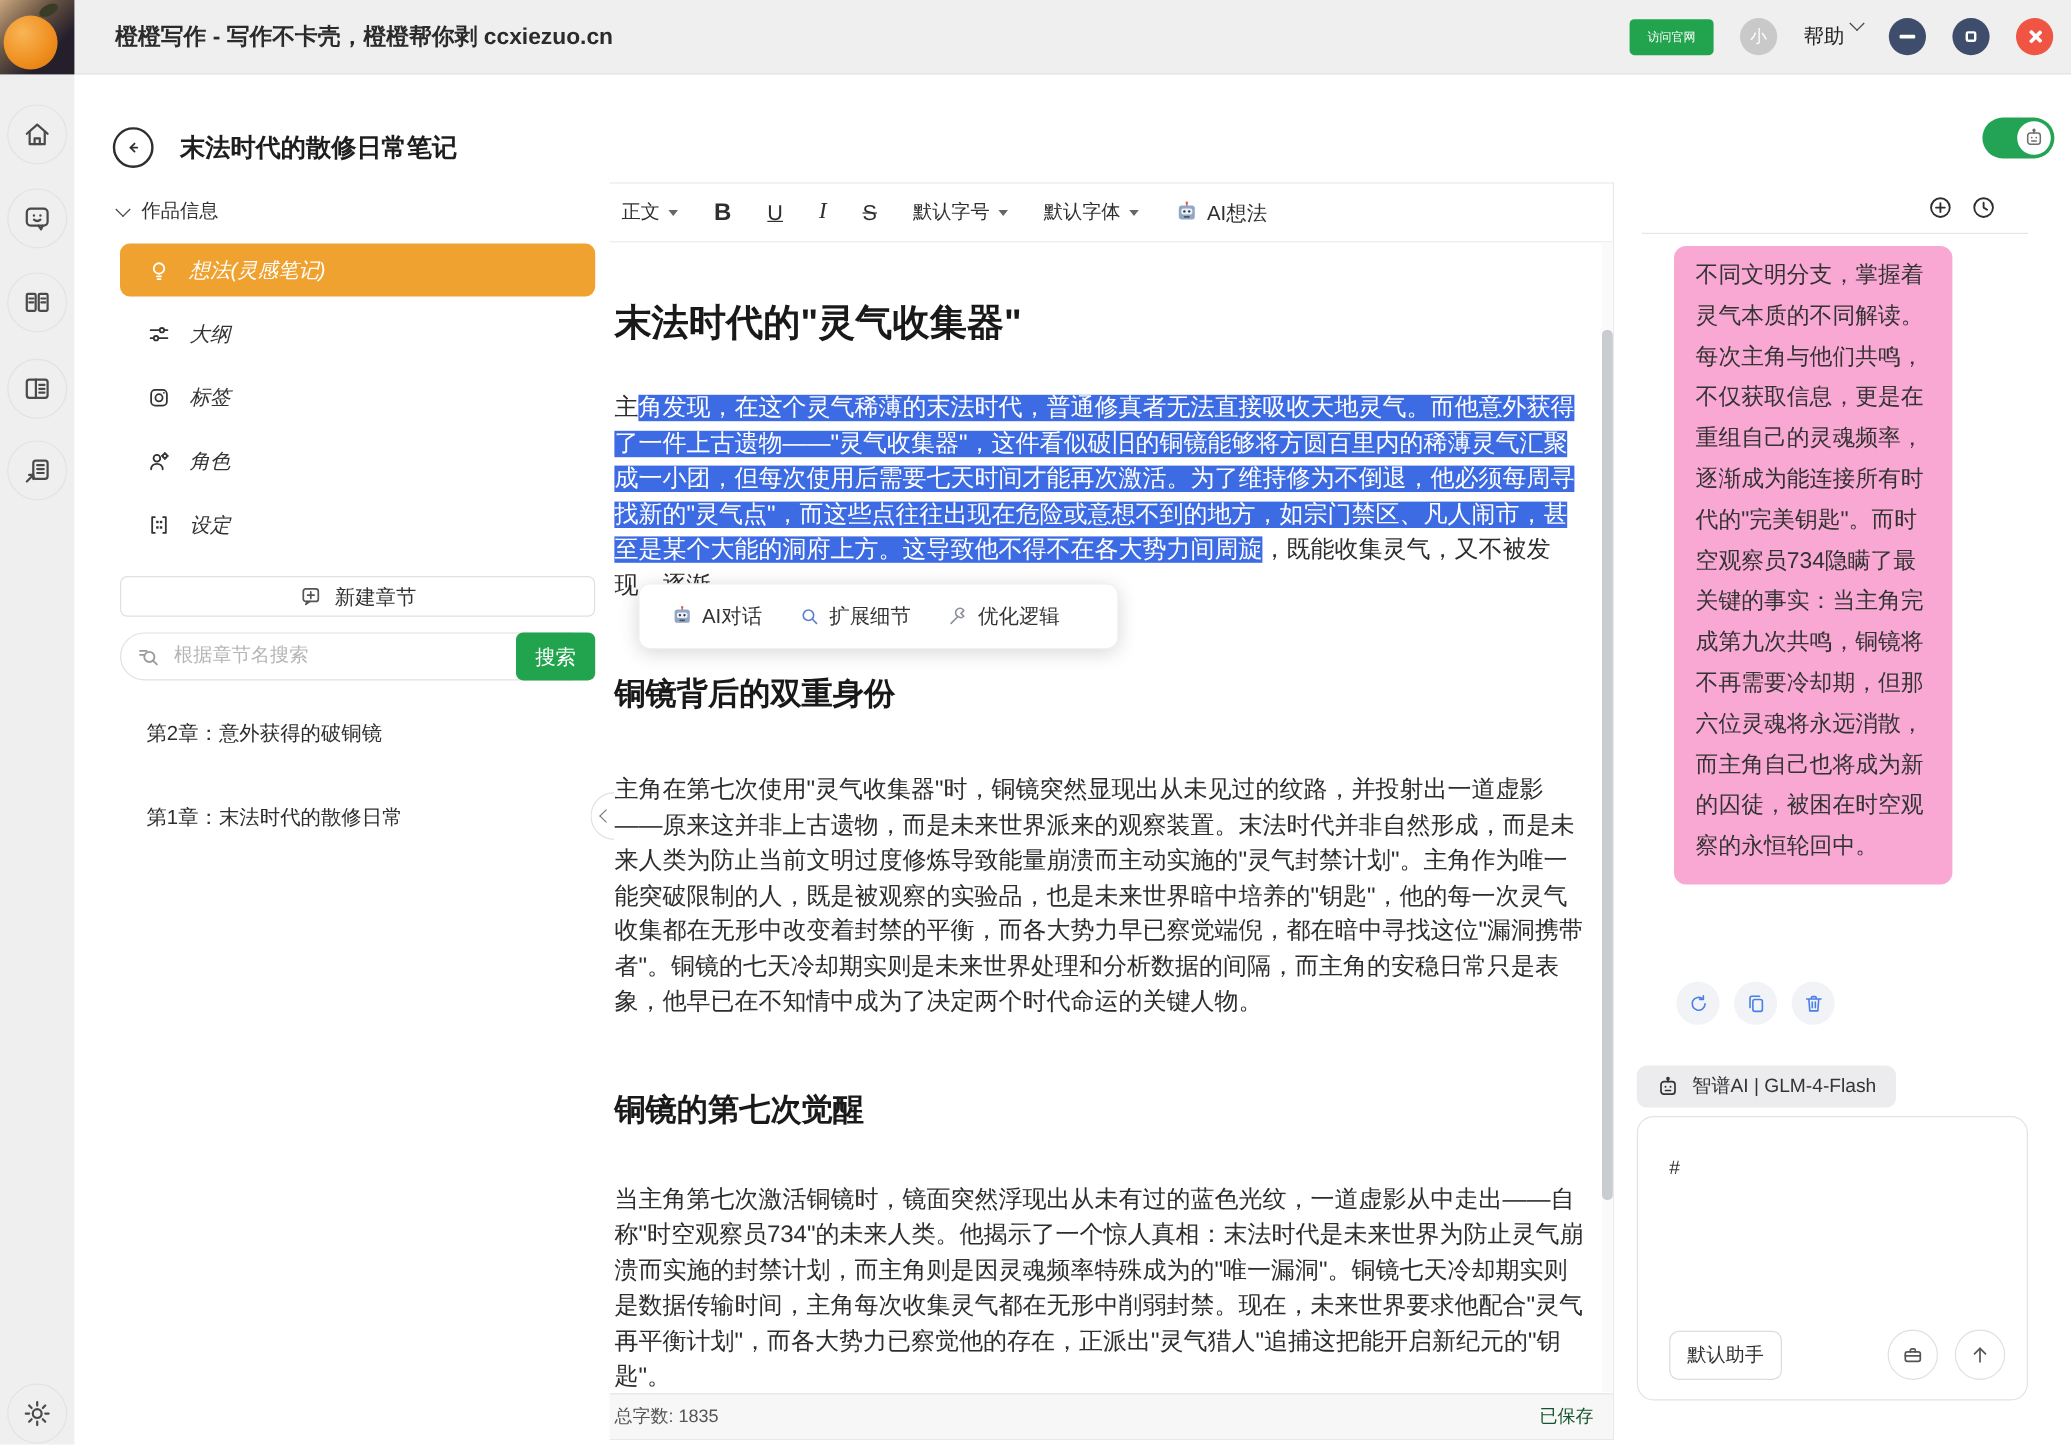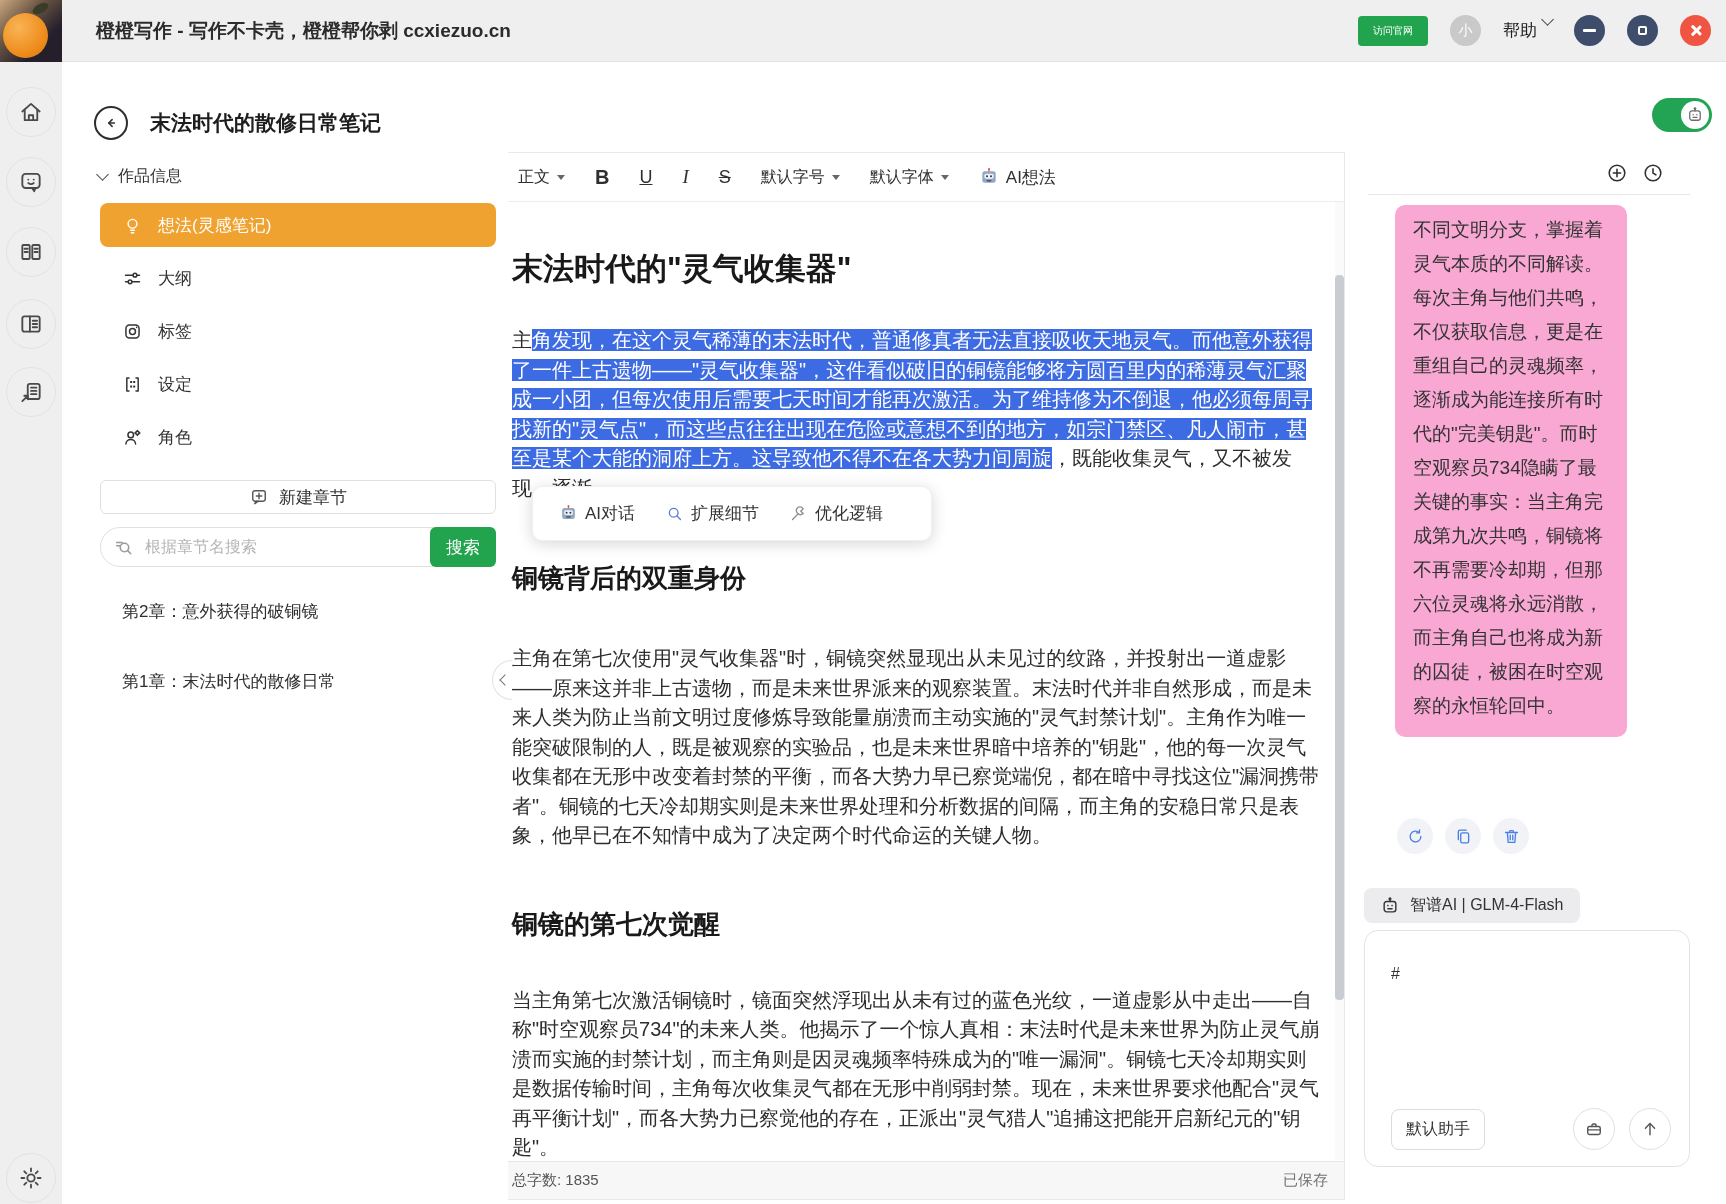--- a/index.html
+++ b/index.html
@@ -38,21 +38,21 @@
   .rail-btn { position:absolute; left:6px; width:50px; height:50px; border-radius:50%; border:1px solid #e2e2e2; background:#efefef; color:#4a4a4a; display:flex; align-items:center; justify-content:center; cursor:pointer; }
   .rail-btn svg.i { width:26px; height:26px; }
 
   
   .sidebar { position:absolute; left:62px; top:62px; width:446px; bottom:0; background:#fff; z-index:10; }
   .back-row { position:absolute; top:44px; left:32px; display:flex; align-items:center; gap:22px; }
   .back-circle { width:34px; height:34px; border-radius:50%; border:2px solid #2e2e2e; color:#2e2e2e; display:flex; align-items:center; justify-content:center; cursor:pointer; }
   .back-circle svg.i { width:18px; height:18px; stroke-width:2; }
   .book-title { font-size:21px; font-weight:bold; color:#1e1e1e; }
   .section-row { position:absolute; top:104px; left:36px; display:flex; align-items:center; gap:11px; font-size:16px; color:#333; cursor:pointer; }
-  .menu { position:absolute; top:141px; left:38px; width:396px; }
+  .menu { position:absolute; top:141px; left:38px; width:396px;font-style:italic; }
   .menu-item { height:44px; margin-bottom:9px; border-radius:8px; display:flex; align-items:center; gap:15px; padding-left:22px; font-size:17px; color:#333; cursor:pointer; }
   .menu-item svg.i { width:21px; height:21px; }
   .menu-item.active { background:#f0a230; color:#fff; }
   .new-chapter { position:absolute; top:418px; left:38px; width:396px; height:34px; background:#fff; border:1px solid #e0e0e0; border-radius:6px; display:flex; align-items:center; justify-content:center; gap:10px; font-size:17px; color:#333; cursor:pointer; }
   .new-chapter svg.i { width:20px; height:20px; color:#555; }
   .search-row { position:absolute; top:465px; left:38px; width:396px; height:40px; }
   .search-input { width:100%; height:40px; border:1px solid #e0e0e0; border-radius:20px; padding:0 76px 0 44px; font-size:16px; color:#333; outline:none; font-family:"Liberation Sans",sans-serif; }
   .search-input::placeholder { color:#b5b5b5; }
   .search-icon-wrap { position:absolute; left:13px; top:9px; width:22px; height:22px; color:#9a9a9a; }
   .search-icon-wrap svg.i { width:22px; height:22px; }
@@ -82,21 +82,21 @@
   .h-identity { margin-top:58px; }
   .p-identity { margin-top:48px; }
   .h-awaken { margin-top:56px; }
   .p-awaken { margin-top:44px; }
   .sel-popup { position:absolute; left:28px; top:284px; width:400px; height:55px; background:#fff; border-radius:10px; box-shadow:0 3px 16px rgba(0,0,0,.16); border:1px solid #f0f0f0; display:flex; align-items:center; gap:30px; padding:0 26px; font-size:17px; color:#333; z-index:6; }
   .sel-popup .pop-item { display:flex; align-items:center; gap:7px; cursor:pointer; white-space:nowrap; }
   .sel-popup svg.i { width:19px; height:19px; }
   .scroll-track { position:absolute; right:0; top:49px; bottom:39px; width:9px; background:#fafafa; }
   .scroll-thumb { position:absolute; right:0; top:73px; width:9px; height:725px; background:#c9ccd1; border-radius:4px; cursor:pointer; }
   .editor-footer { position:absolute; left:0; bottom:0; width:840px; height:38px; background:#f7f7f7; border-top:1px solid #e7e7e7; display:flex; align-items:center; justify-content:space-between; padding:0 16px 0 8px; font-size:15px; color:#555; }
-  .saved { color:#737373; cursor:pointer; }
+  .saved { color:#14532d; cursor:pointer; }
 
   
   .right-panel { position:absolute; left:1360px; top:62px; width:366px; bottom:0; background:#fff; z-index:10; }
   .rp-icons { position:absolute; top:100px; left:246px; display:flex; gap:14px; color:#2f2f2f; }
   .rp-icons svg.i { width:22px; height:22px; cursor:pointer; }
   .rp-divider { position:absolute; top:132px; left:8px; right:36px; height:1px; background:#e6e6e6; }
   .rp-bubble { position:absolute; top:143px; left:35px; width:232px; background:#f9a8d4; border-radius:10px; padding:8px 18px 14px; font-size:19px; line-height:34px; color:#333; }
   .rp-actions { position:absolute; top:756px; left:37px; display:flex; gap:12px; }
   .rp-action { width:36px; height:36px; border-radius:50%; background:#f2f3f6; color:#4a7fe8; display:flex; align-items:center; justify-content:center; cursor:pointer; }
   .rp-action svg.i { width:19px; height:19px; }
@@ -335,29 +335,29 @@
       <span>大纲</span>
     </div>
     <div class="menu-item">
       <svg class="i">
           <use href="#s-tag"></use>
         </svg>
       <span>标签</span>
     </div>
     <div class="menu-item">
       <svg class="i">
+          <use href="#s-usergear"></use>
+        </svg>
+      <span>角色</span>
+    </div>
+    <div class="menu-item">
+      <svg class="i">
           <use href="#s-gridbr"></use>
         </svg>
       <span>设定</span>
-    </div>
-    <div class="menu-item">
-      <svg class="i">
-          <use href="#s-usergear"></use>
-        </svg>
-      <span>角色</span>
     </div>
   </div>
   <button class="new-chapter">
     <svg class="i">
         <use href="#s-addnote"></use>
       </svg>
     <span>新建章节</span>
   </button>
   <div class="search-row">
     <input class="search-input" type="text" placeholder="根据章节名搜索" style="">

